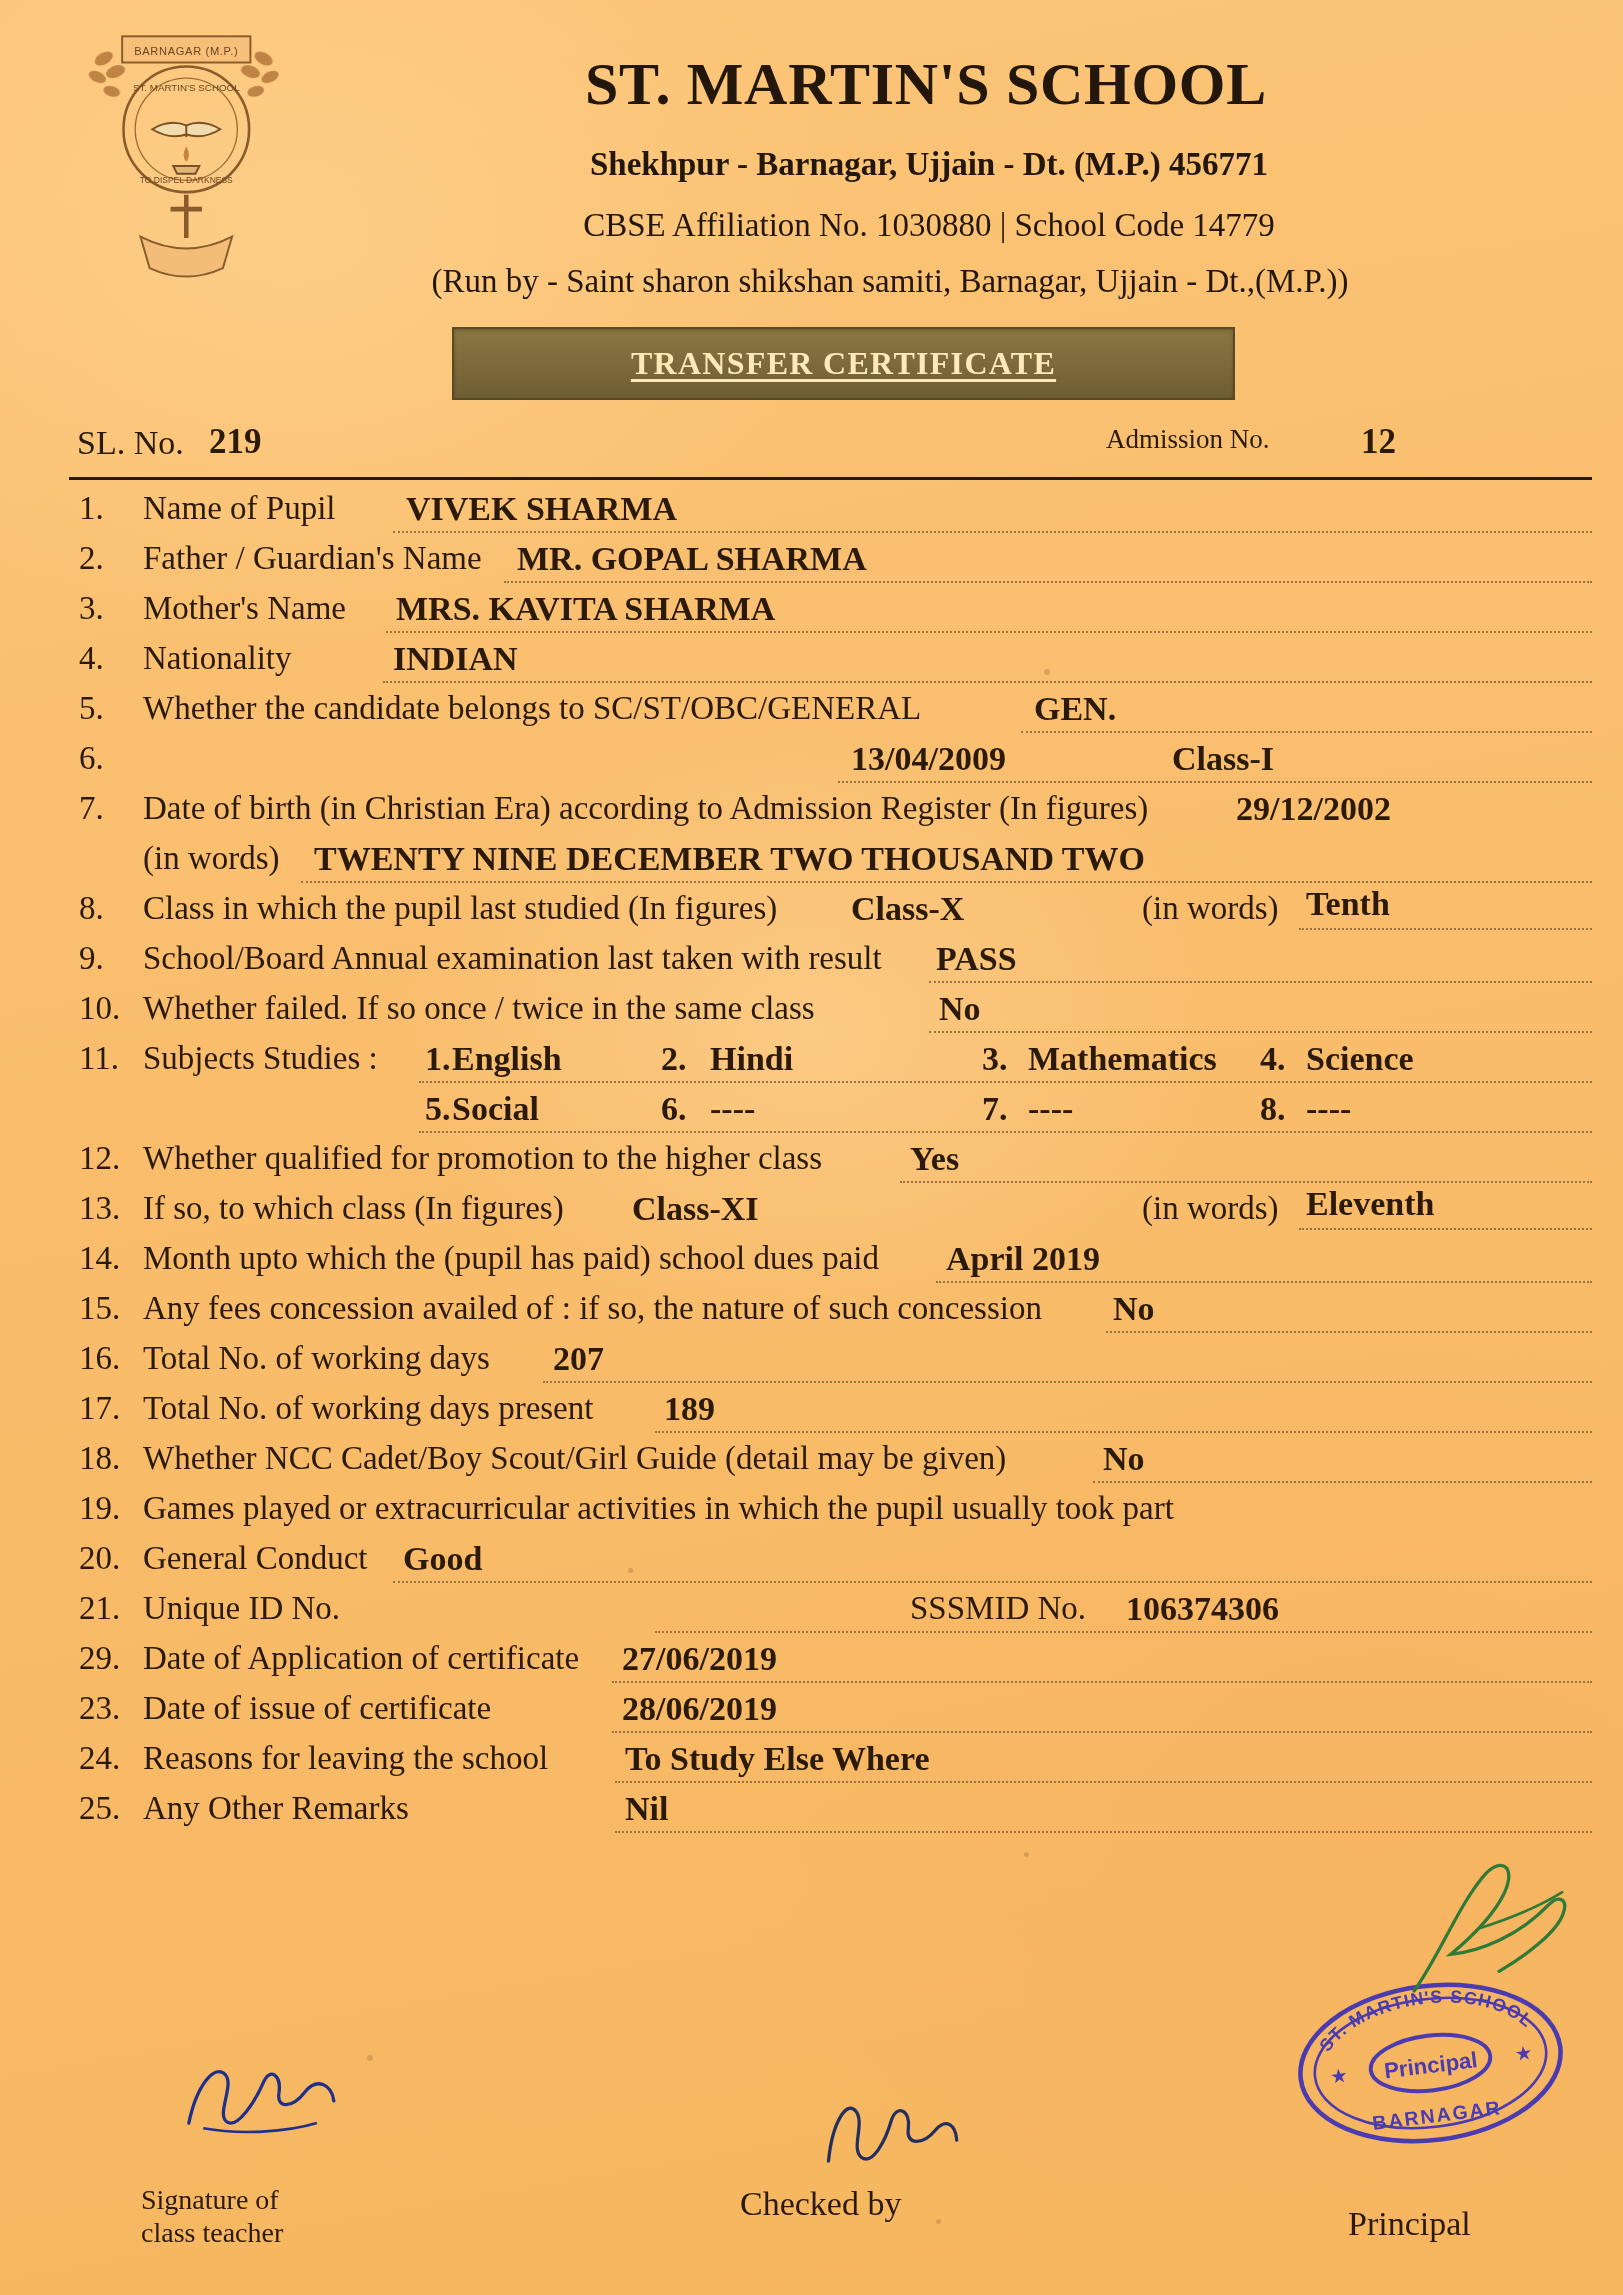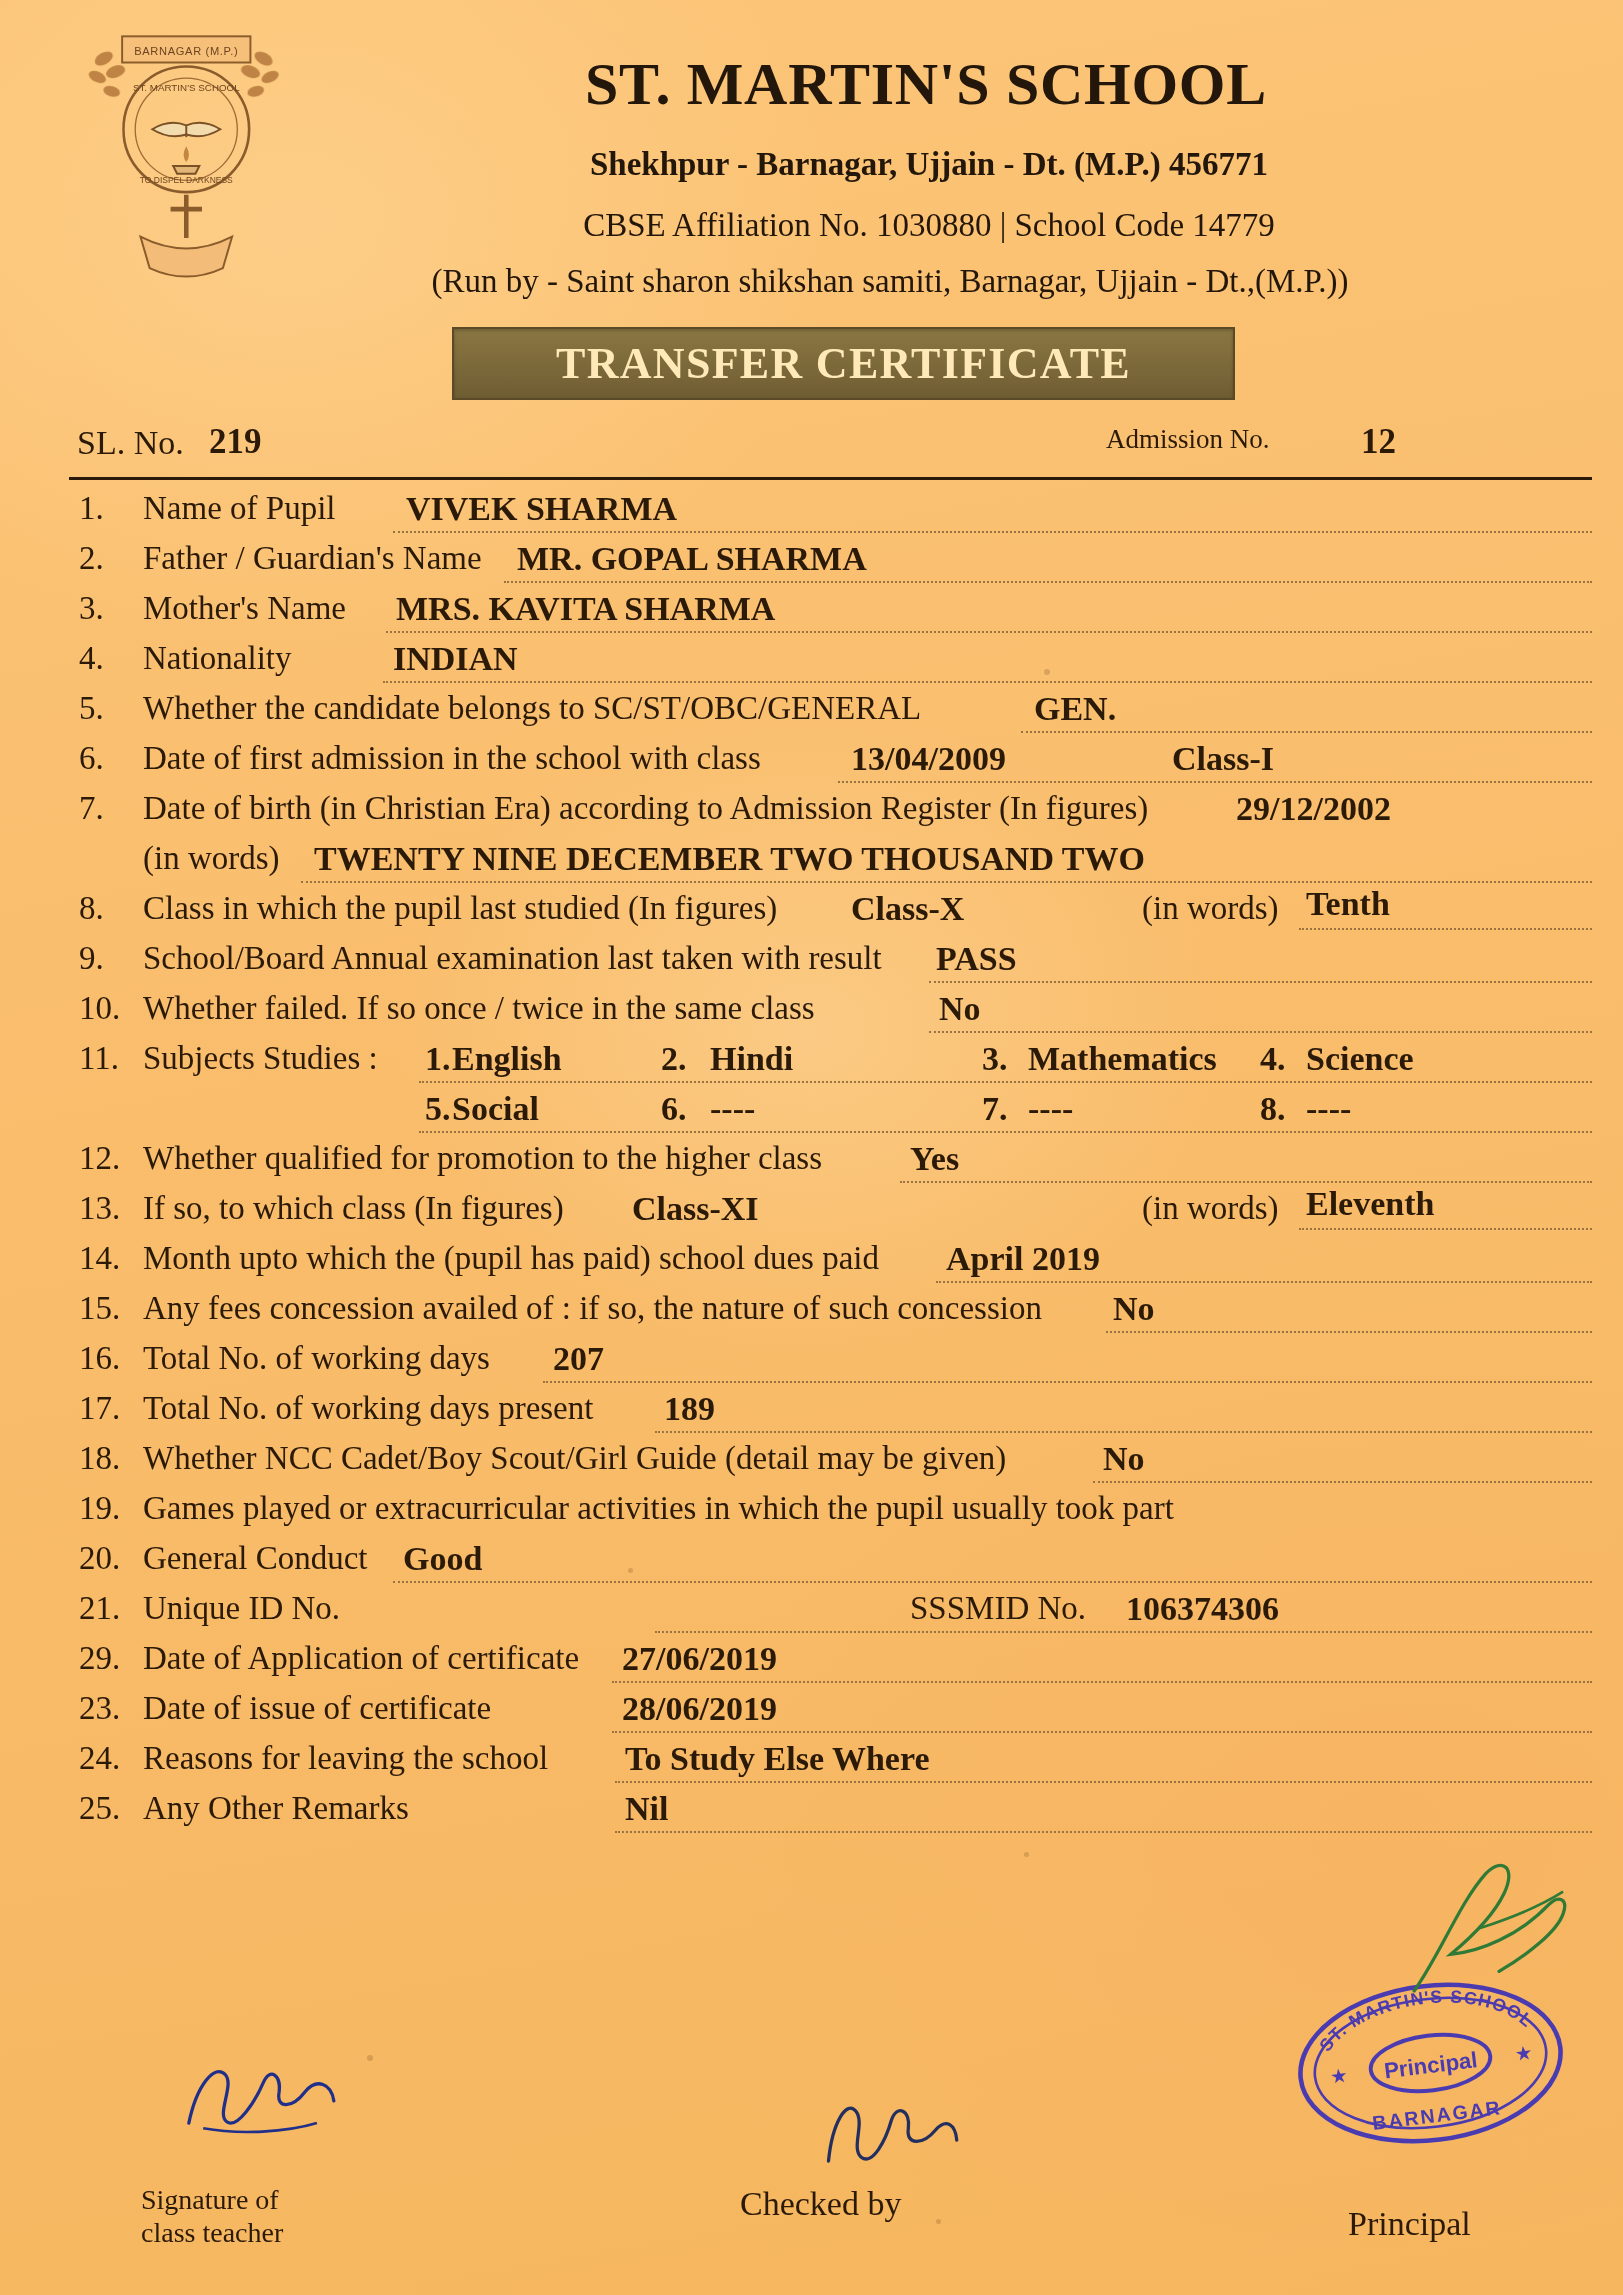--- a/index.html
+++ b/index.html
@@ -56,22 +56,23 @@
 
   
   .title-wrap{
     position:absolute;left:452px;top:327px;width:779px;height:69px;
     background:linear-gradient(180deg,#8a7642 0%,#7d6a3b 50%,#6f5d33 100%);
     border:2px solid #5a4a27;
     display:flex;align-items:center;justify-content:center;
     box-shadow:0 1.3px 3.3px rgba(0,0,0,.25) inset;
   }
   .title-wrap .t{
-    font-weight:bold;font-size:44px;letter-spacing:1.3px;
+    font-weight:bold;font-size:32px;letter-spacing:1.3px;
     color:#ffe9b8;
+    text-decoration:underline;
     text-underline-offset:5.2px;
   }
 
   
   .slrow{position:absolute;left:0;right:0;top:419px;height:52px;}
   .sl-label{position:absolute;left:77px;top:5.2px;font-size:34px;}
   .sl-val{position:absolute;left:209px;top:2.6px;font-size:35px;font-weight:bold;}
   .adm-label{position:absolute;left:1106px;top:5.2px;font-size:27px;}
   .adm-val{position:absolute;left:1361px;top:2.6px;font-size:35px;font-weight:bold;}
   .hr-main{
@@ -197,21 +198,20 @@
 
     <div class="row">
       <span class="num">5.</span>
       <span class="lbl" style="left:143px">Whether the candidate belongs to SC/ST/OBC/GENERAL</span>
       <span class="val" style="left:1034px">GEN.</span>
       <span class="rule" style="left:1021px;top:41px"></span>
     </div>
 
     <div class="row">
       <span class="num">6.</span>
-      <span class="lbl" style="left:143px">Date of first admission in the school with class</span>
       <span class="val" style="left:851px">13/04/2009</span>
       <span class="val" style="left:1172px">Class-I</span>
       <span class="rule" style="left:838px;top:41px"></span>
     </div>
 
     <div class="row">
       <span class="num">7.</span>
       <span class="lbl" style="left:143px">Date of birth (in Christian Era) according to Admission Register (In figures)</span>
       <span class="val" style="left:1236px">29/12/2002</span>
     </div>

